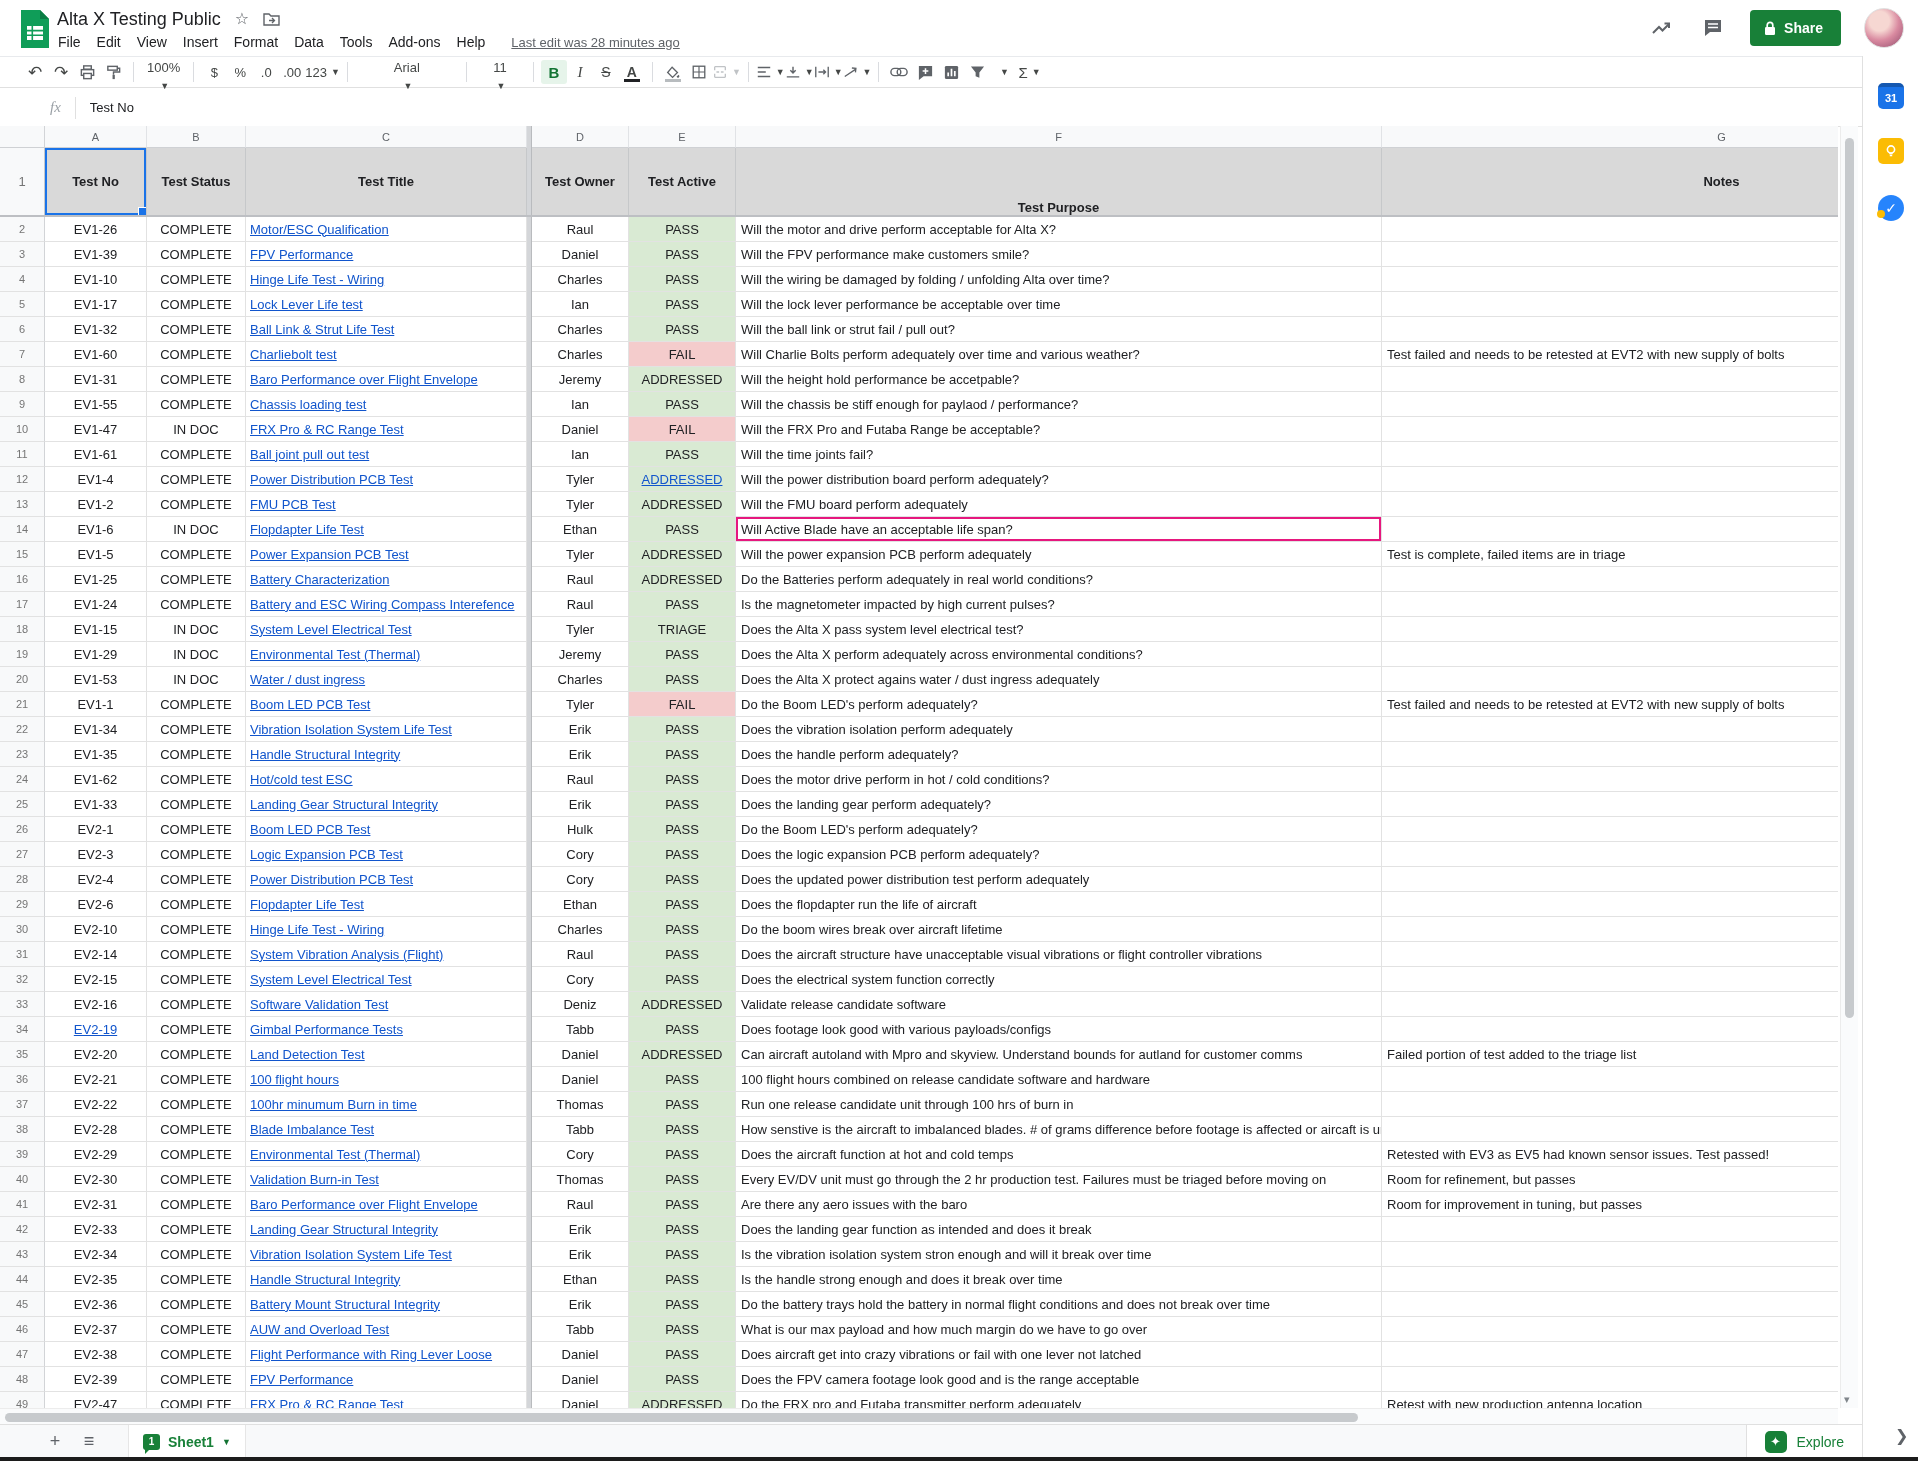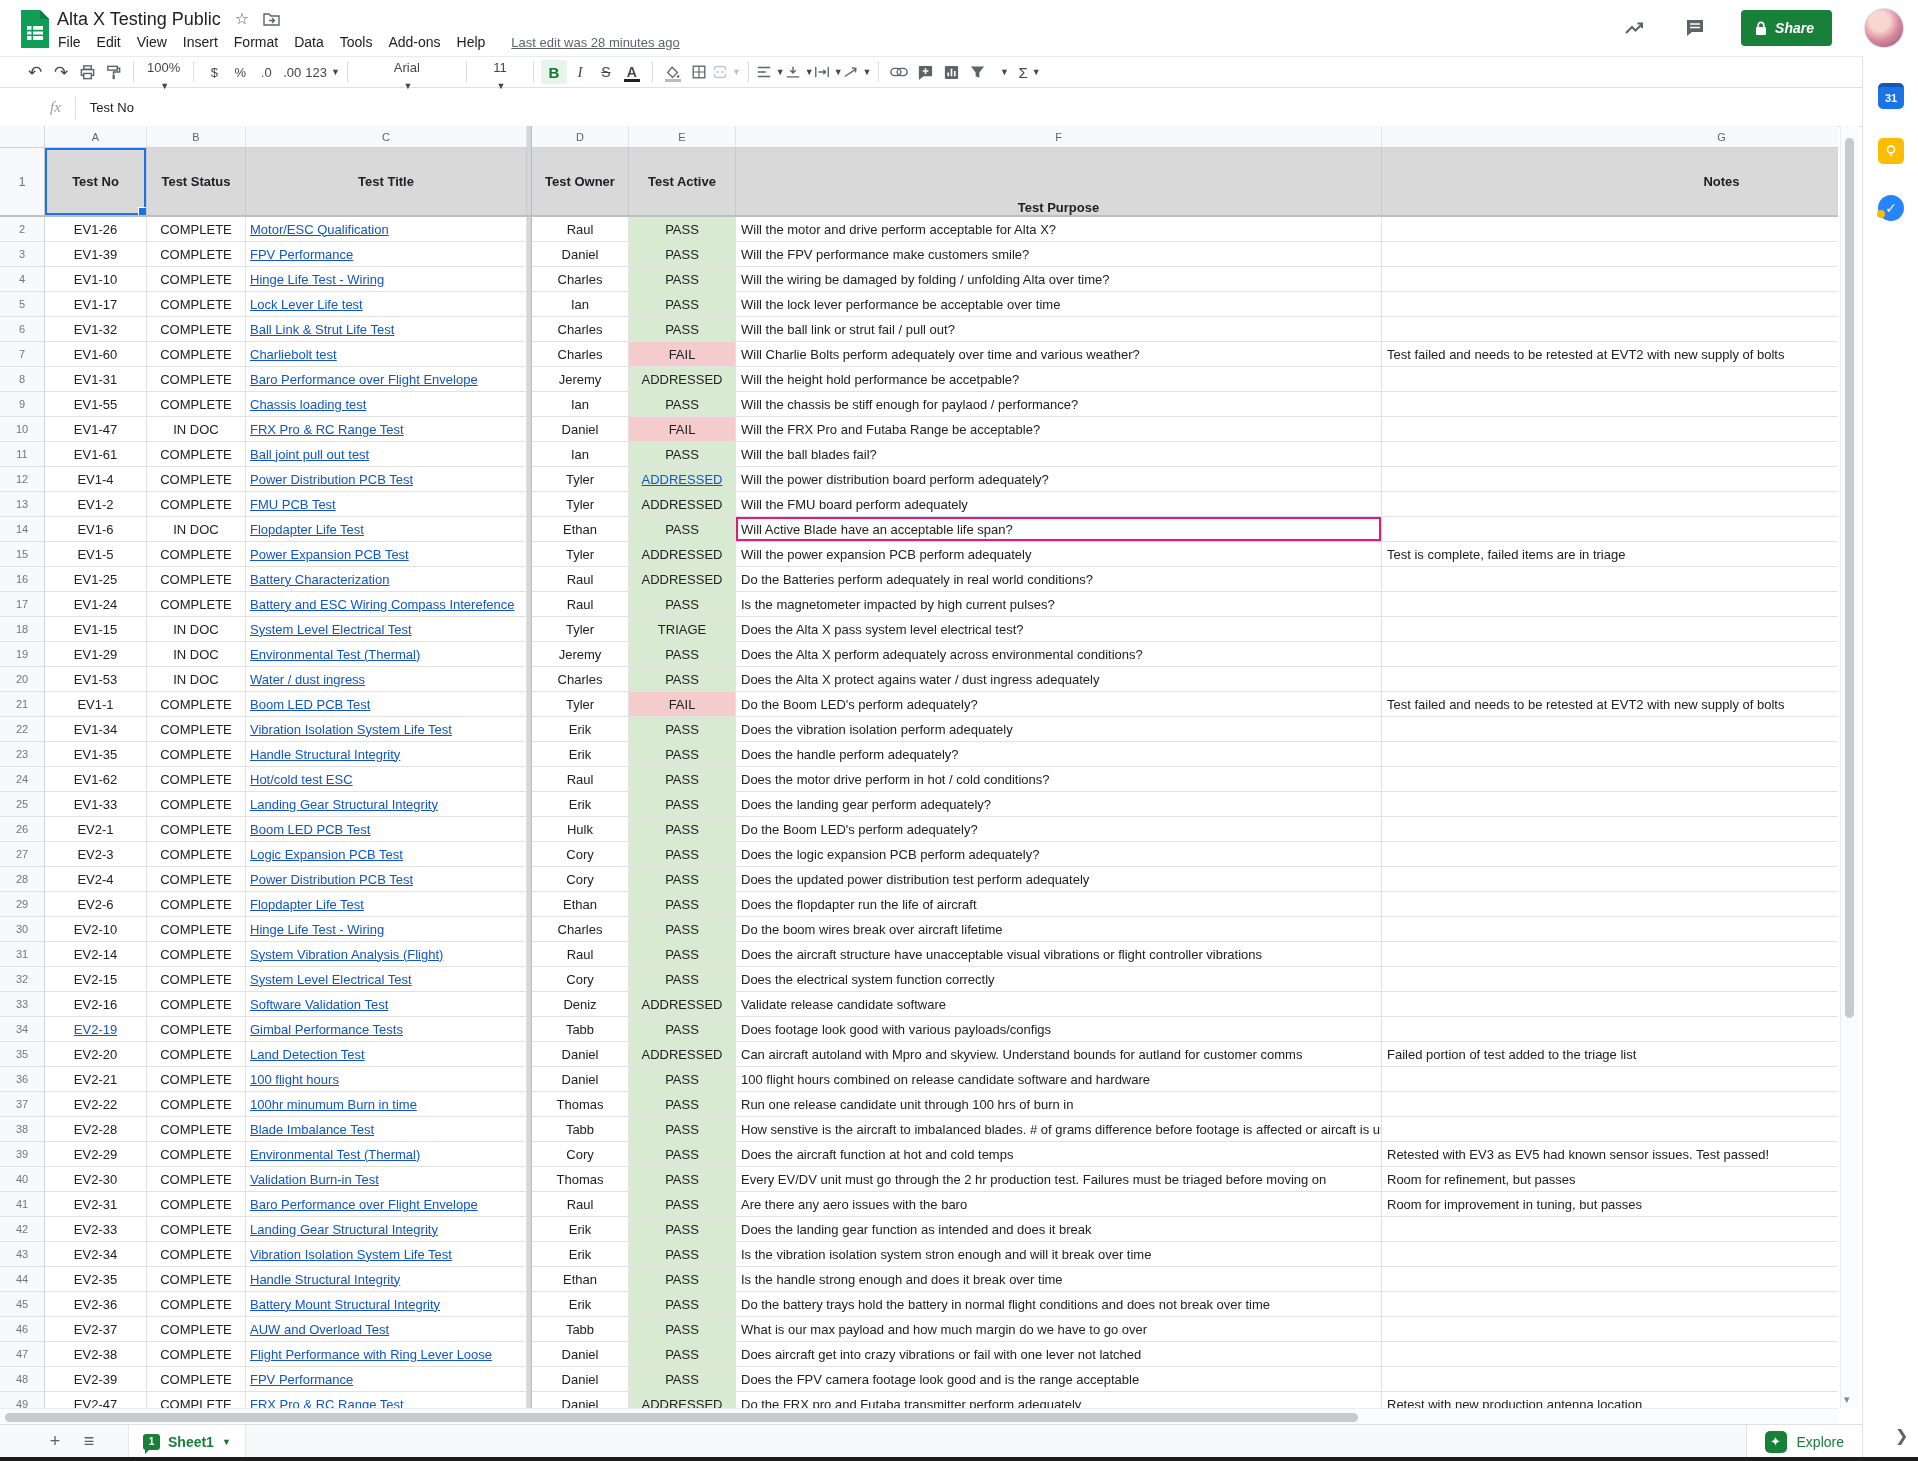--- a/index.html
+++ b/index.html
@@ -8,21 +8,21 @@
 
   
   .topbar{position:absolute;left:0;top:0;width:1918px;height:56px;background:#fff;}
   .logo{position:absolute;left:19px;top:8px;width:32px;height:42px;}
   .doc-title-row{position:absolute;left:57px;top:6px;height:26px;display:flex;align-items:center;gap:14px;}
   .doc-title{font-size:18px;color:#202124;}
   .title-icon{color:#5f6368;font-size:16px;line-height:16px;}
   .menu-row{position:absolute;left:50px;top:30px;height:24px;display:flex;align-items:center;}
   .menu-item{font-size:14px;color:#202124;padding:3px 8px;border-radius:3px;cursor:default;}
   .last-edit{font-size:13px;color:#5f6368;text-decoration:underline;margin-left:18px;white-space:nowrap;}
-  .topbar-right{position:absolute;right:14px;top:8px;height:40px;display:flex;align-items:center;gap:32px;font-style:italic;}
+  .topbar-right{position:absolute;right:14px;top:8px;height:40px;display:flex;align-items:center;gap:23px;}
   .tb-iconbtn{width:28px;height:28px;display:flex;align-items:center;justify-content:center;}
   .share-btn{height:36px;background:var(--share-green,#188038);border-radius:4px;display:flex;align-items:center;gap:8px;padding:0 18px 0 14px;color:#fff;font-size:14px;font-weight:bold;}
   .avatar{width:38px;height:38px;border-radius:50%;background:radial-gradient(circle at 38% 32%,#f6d7d2 0 28%,#d98aa0 55%,#8f4a6b 100%);border:1px solid #e0e0e0;}
 
   
   .toolbar{position:absolute;left:0;top:56px;width:1918px;height:32px;border-top:1px solid #e8eaed;border-bottom:1px solid #e0e0e0;background:#fff;display:flex;align-items:center;padding-left:22px;box-sizing:border-box;}
   .titem{min-width:26px;height:24px;display:flex;align-items:center;justify-content:center;color:#444746;font-size:14px;border-radius:3px;gap:2px;}
   .titem.text{font-size:13px;color:#444746;}
   .tsep{width:1px;height:20px;background:#dadce0;margin:0 7px;flex:none;}
   .ddn{font-size:9px;color:#444746;margin-left:2px;}
@@ -452,21 +452,21 @@
         <div class="grid-row">
           <div class="cell gutter">11</div>
           <div class="cell c-no">EV1-61</div>
           <div class="cell c-status">COMPLETE</div>
           <div class="cell c-title">
             <span class="link">Ball joint pull out test</span>
           </div>
           <div class="fdiv"></div>
           <div class="cell c-owner">Ian</div>
           <div class="cell c-result res-pass">PASS</div>
-          <div class="cell c-purpose">Will the ball blades fail?</div>
+          <div class="cell c-purpose">Will the time joints fail?</div>
           <div class="cell c-notes"></div>
         </div>
         <div class="grid-row">
           <div class="cell gutter">12</div>
           <div class="cell c-no">EV1-4</div>
           <div class="cell c-status">COMPLETE</div>
           <div class="cell c-title">
             <span class="link">Power Distribution PCB Test</span>
           </div>
           <div class="fdiv"></div>

